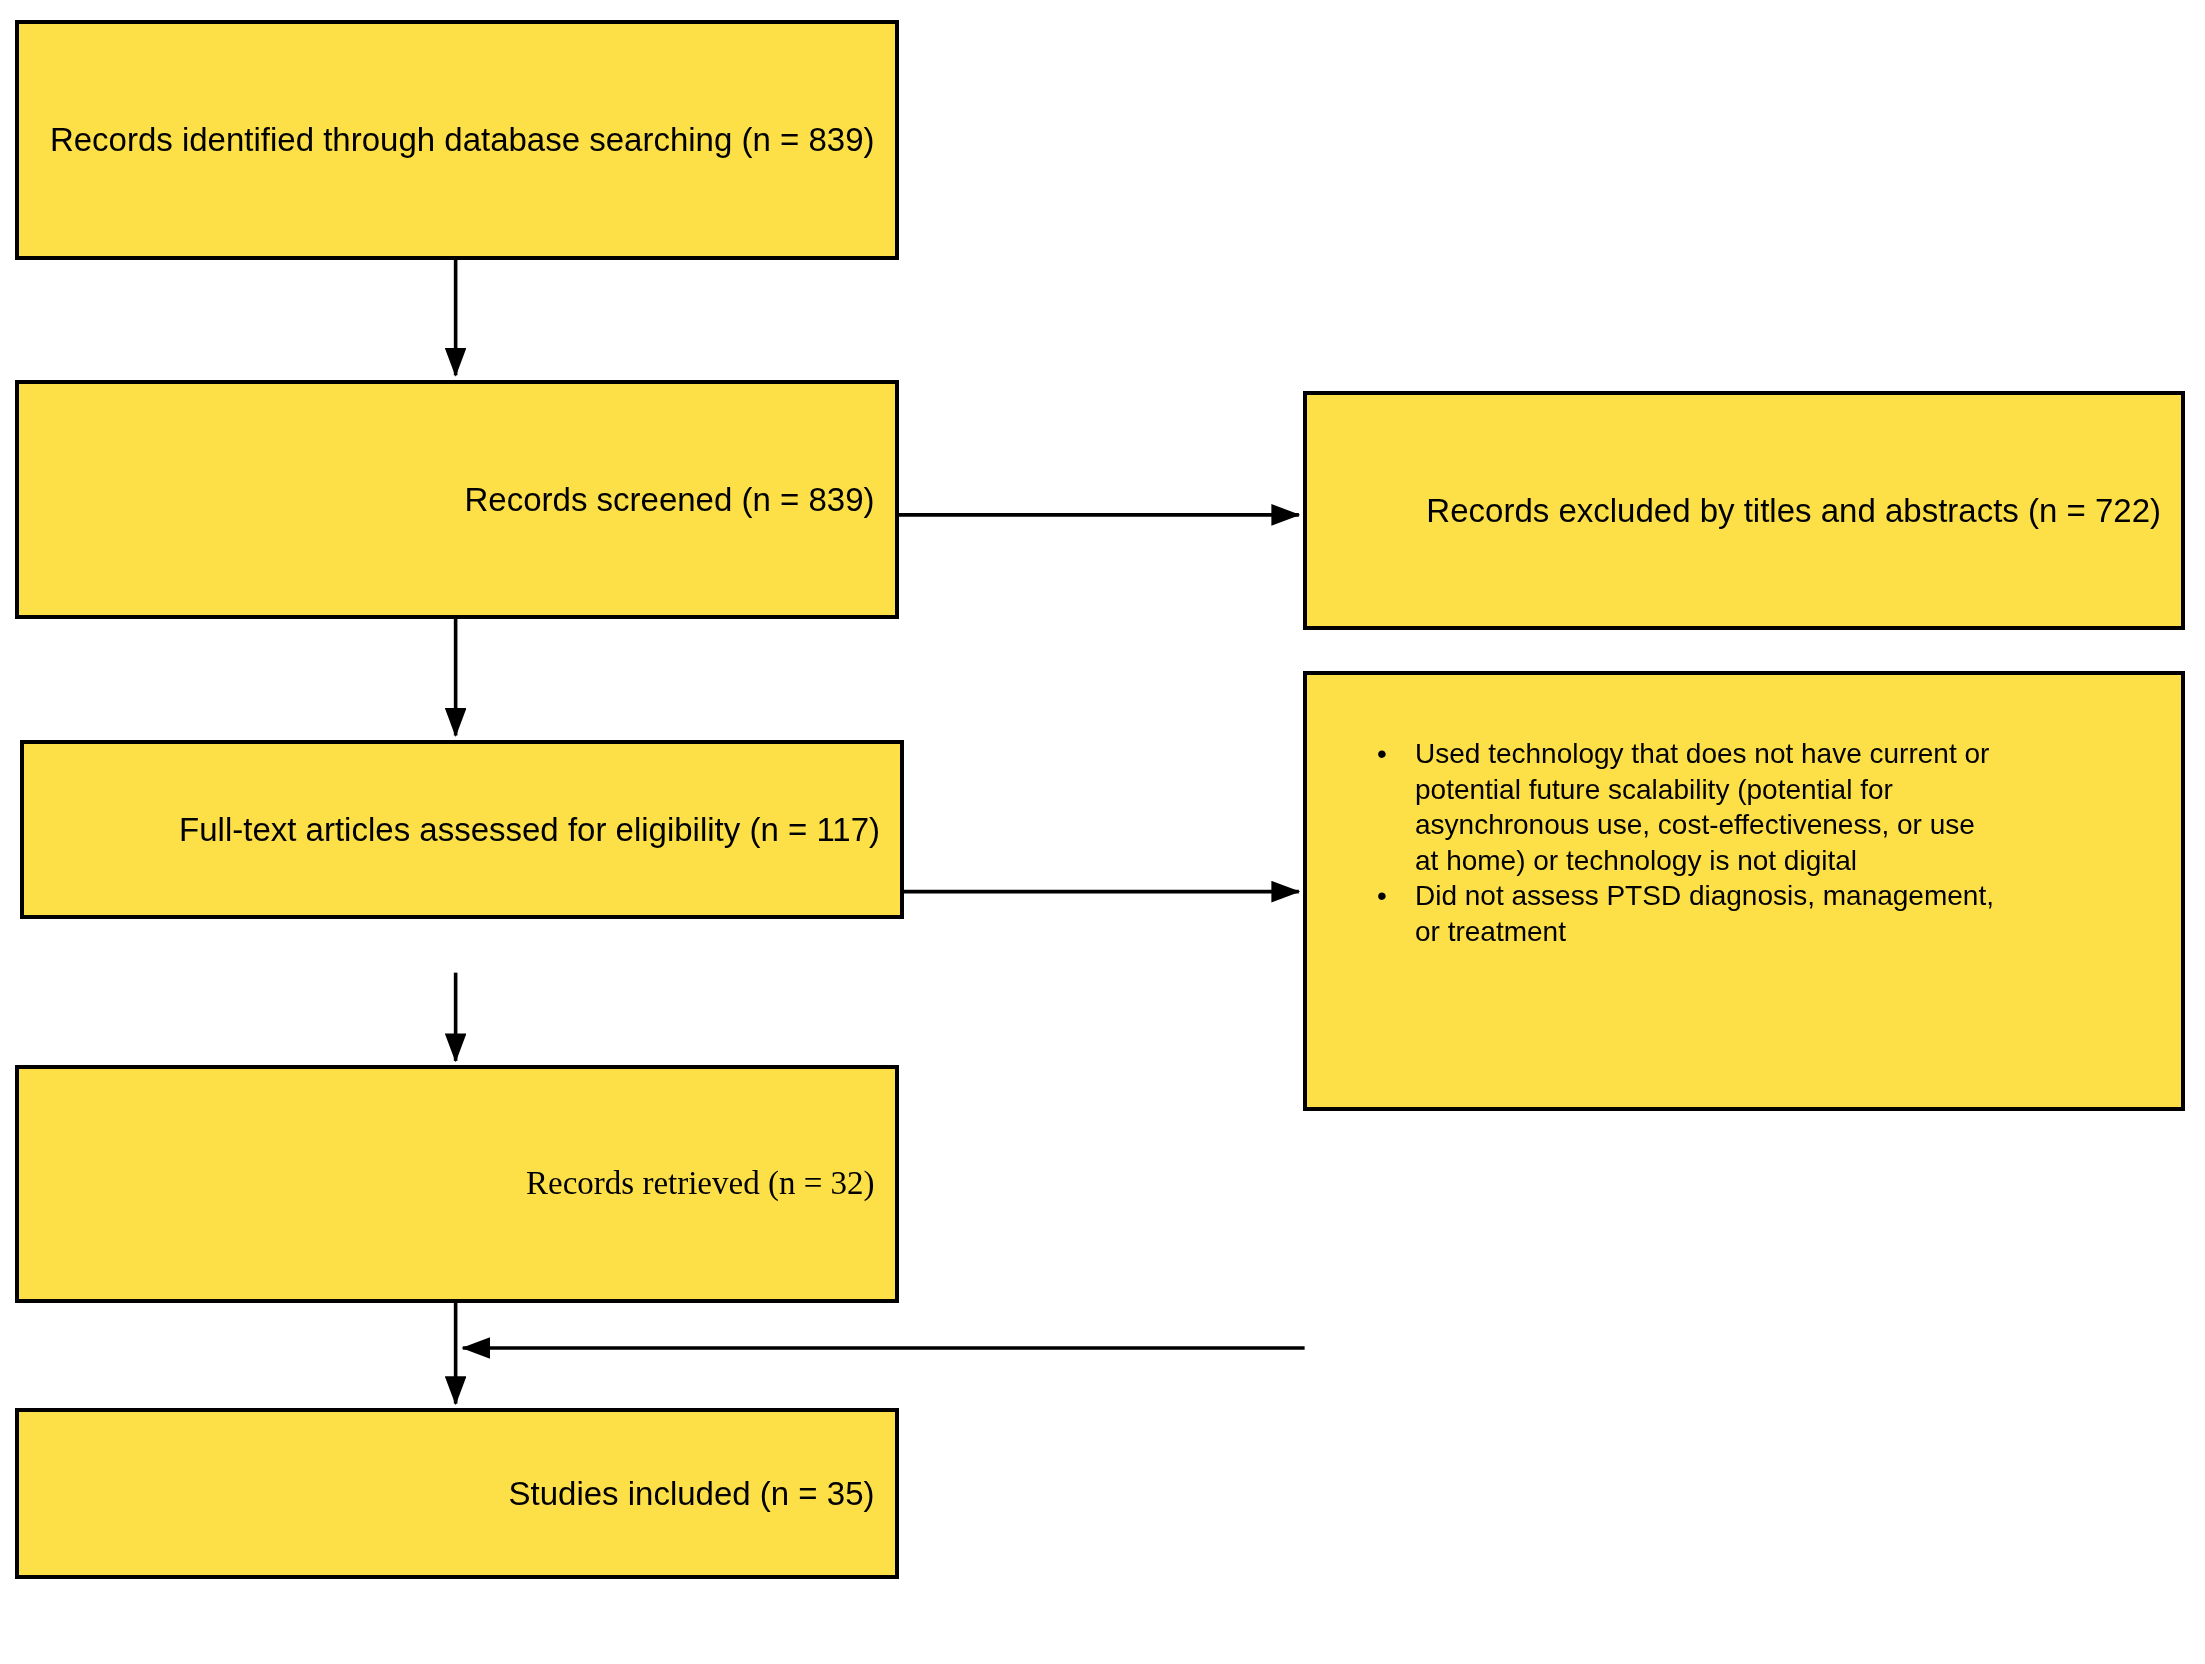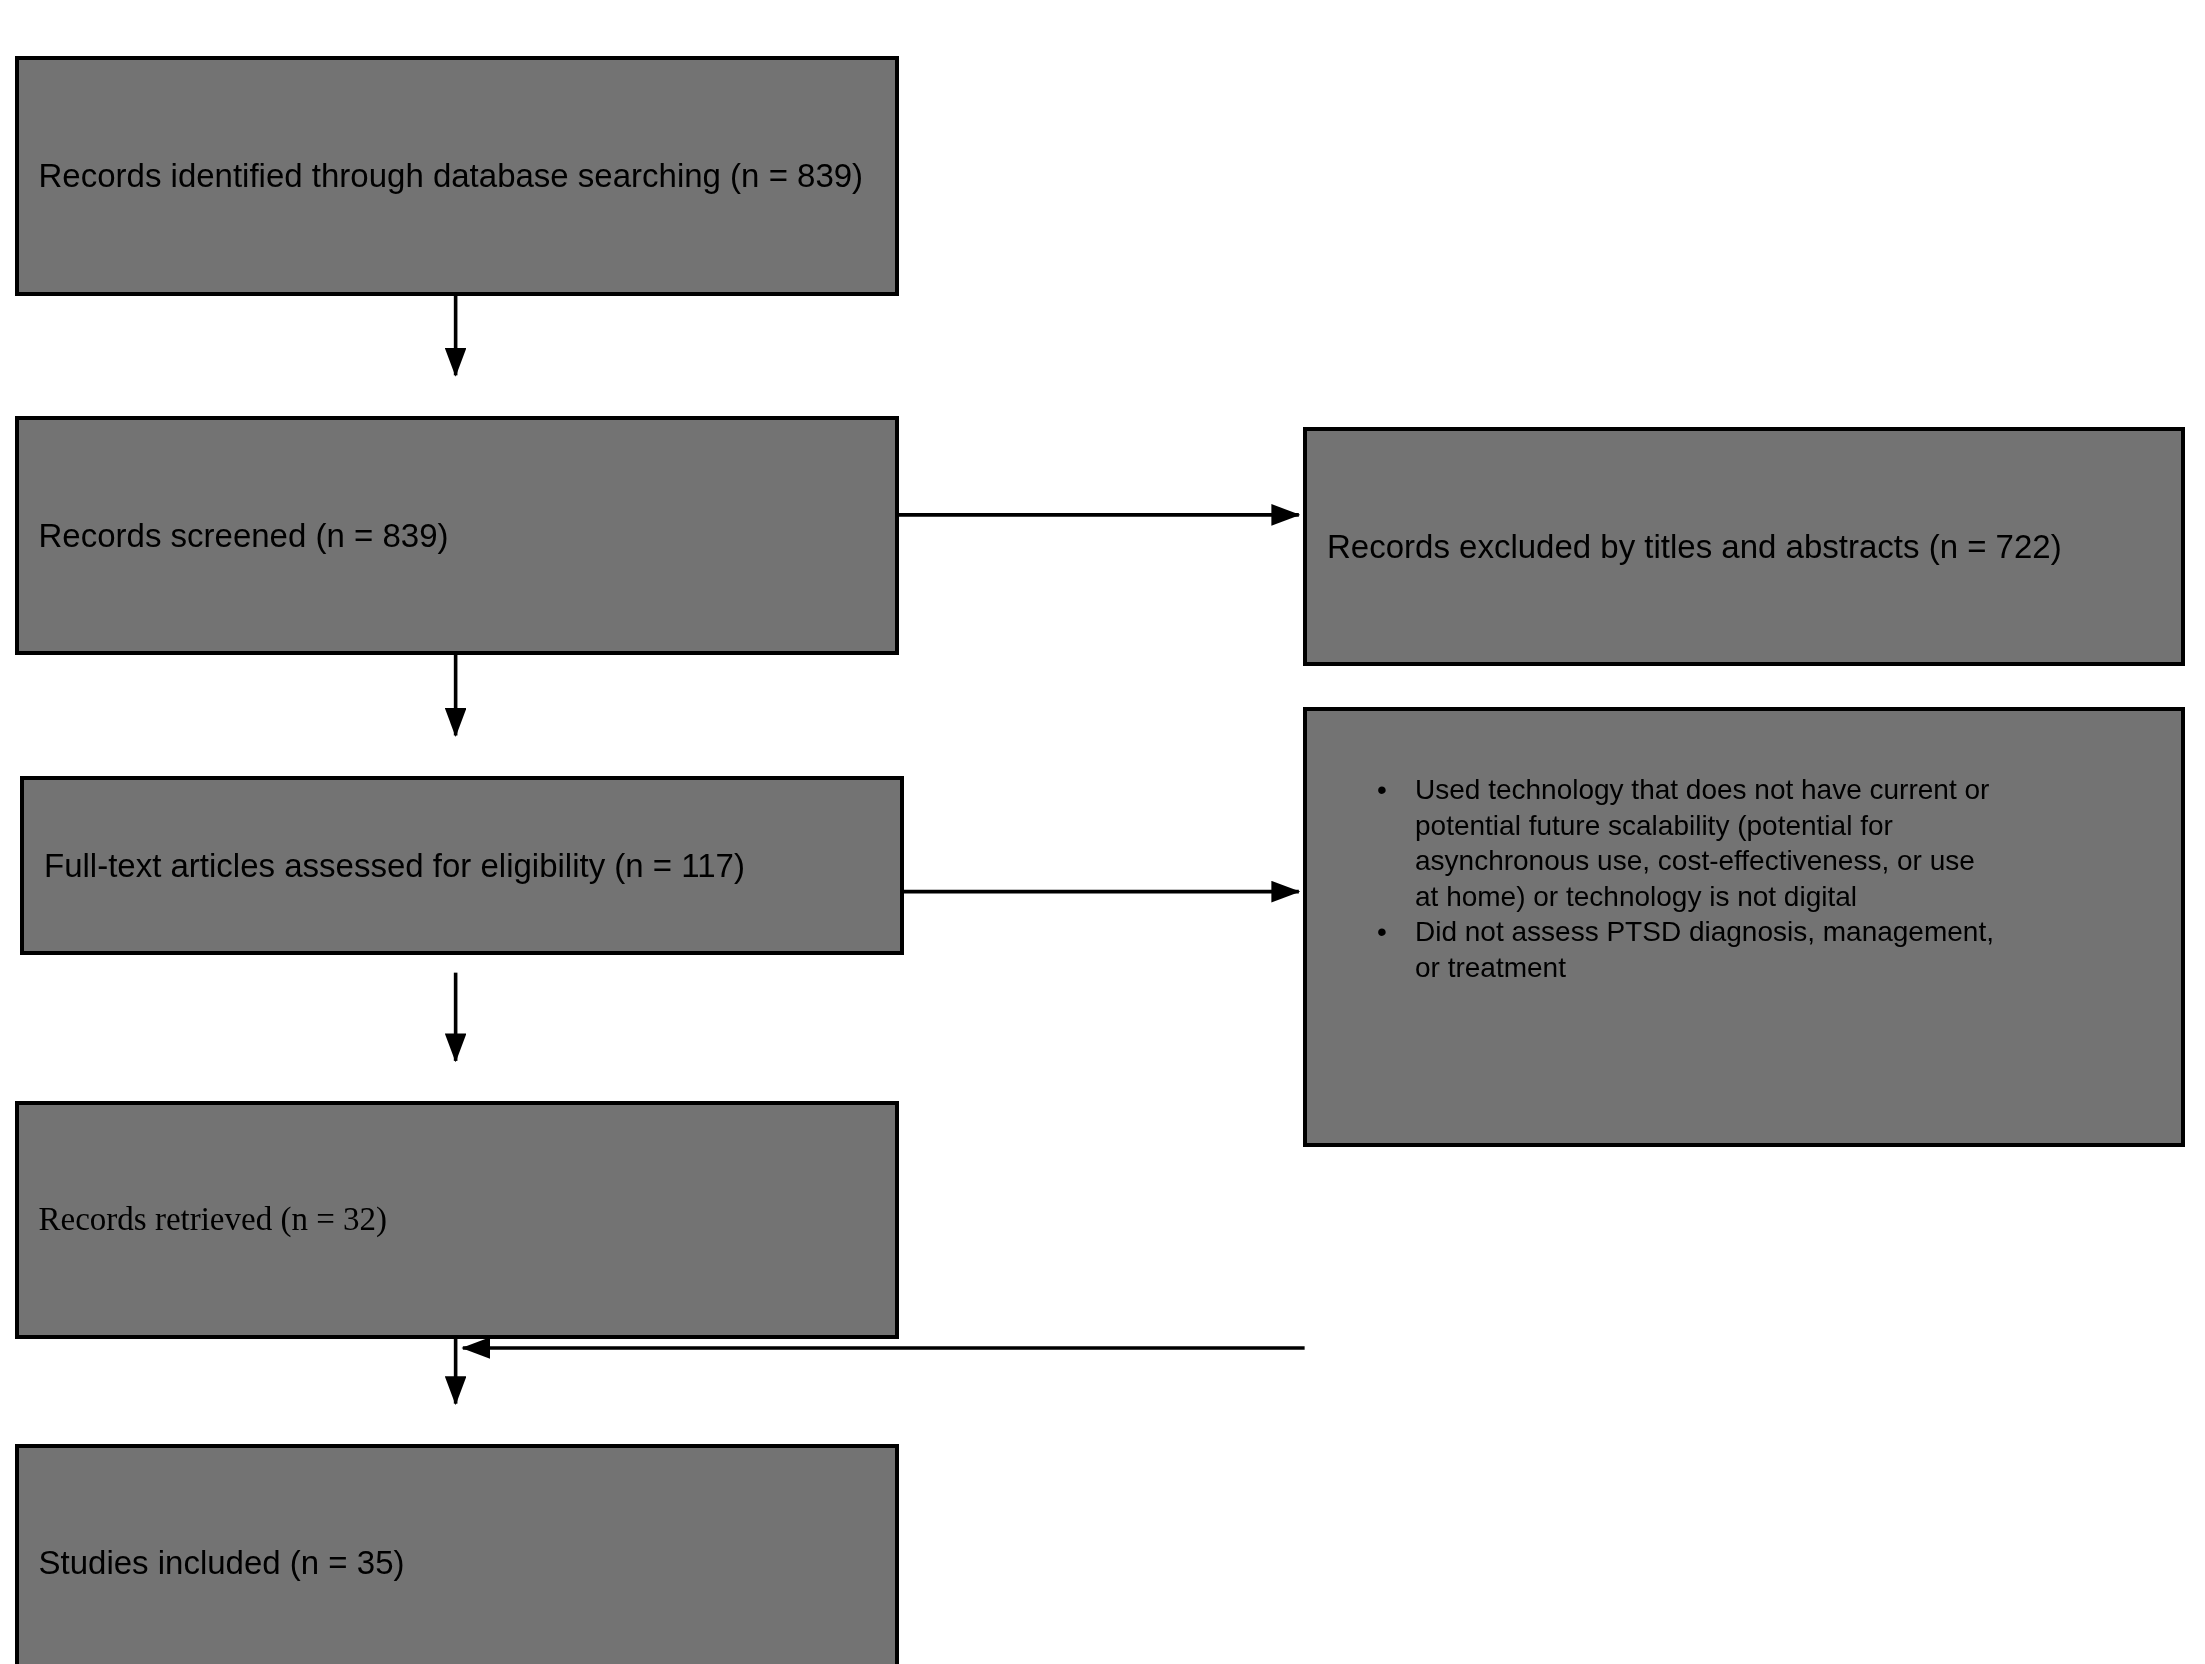--- a/index.html
+++ b/index.html
@@ -12,35 +12,34 @@
     width: 2205px;
     height: 1664px;
     background: #ffffff;
     font-family: "Liberation Sans", "DejaVu Sans", sans-serif;
     color: #000000;
   }
   .box {
     position: absolute;
     box-sizing: border-box;
     border: 4.3px solid #000000;
-    background: #737373;
+    background: #fde047;
     display: flex;
     align-items: center;
-    justify-content: flex-start;
+    justify-content: flex-end;
     text-align: center;
     font-size: 33px;
     line-height: 1.25;
-    margin-top: 36px;
   }
   
   .box.b-identified { left: 14.5px;  top: 20px;   width: 884px; height: 240px; }
   .box.b-screened   { left: 14.5px;  top: 380px;  width: 884px; height: 239px; }
   .box.b-fulltext   { left: 20px;  top: 740px; width: 884px; height: 179px; }
   .box.b-retrieved  { left: 14.5px;  top: 1065px; width: 884px; height: 238px; font-family: Liberation Serif, serif; }
-  .box.b-included   { left: 14.5px;  top: 1408px; width: 884px; height: 237px; }
+  .box.b-included   { left: 14.5px;  top: 1408px; width: 884px; height: 171px; }
   
   .box.b-excl-titles { left: 1303px; top: 391px;  width: 882px; height: 239px; }
   .box.b-references  { left: 1303px; top: 1231px; width: 882px; height: 236px; }
   .box.b-excl-full {
     left: 1303px; top: 671px; width: 882px; height: 440px;
     display: block;
     text-align: left;
     padding-top: 38px;
   }
   .box.b-excl-full .excl-title {

